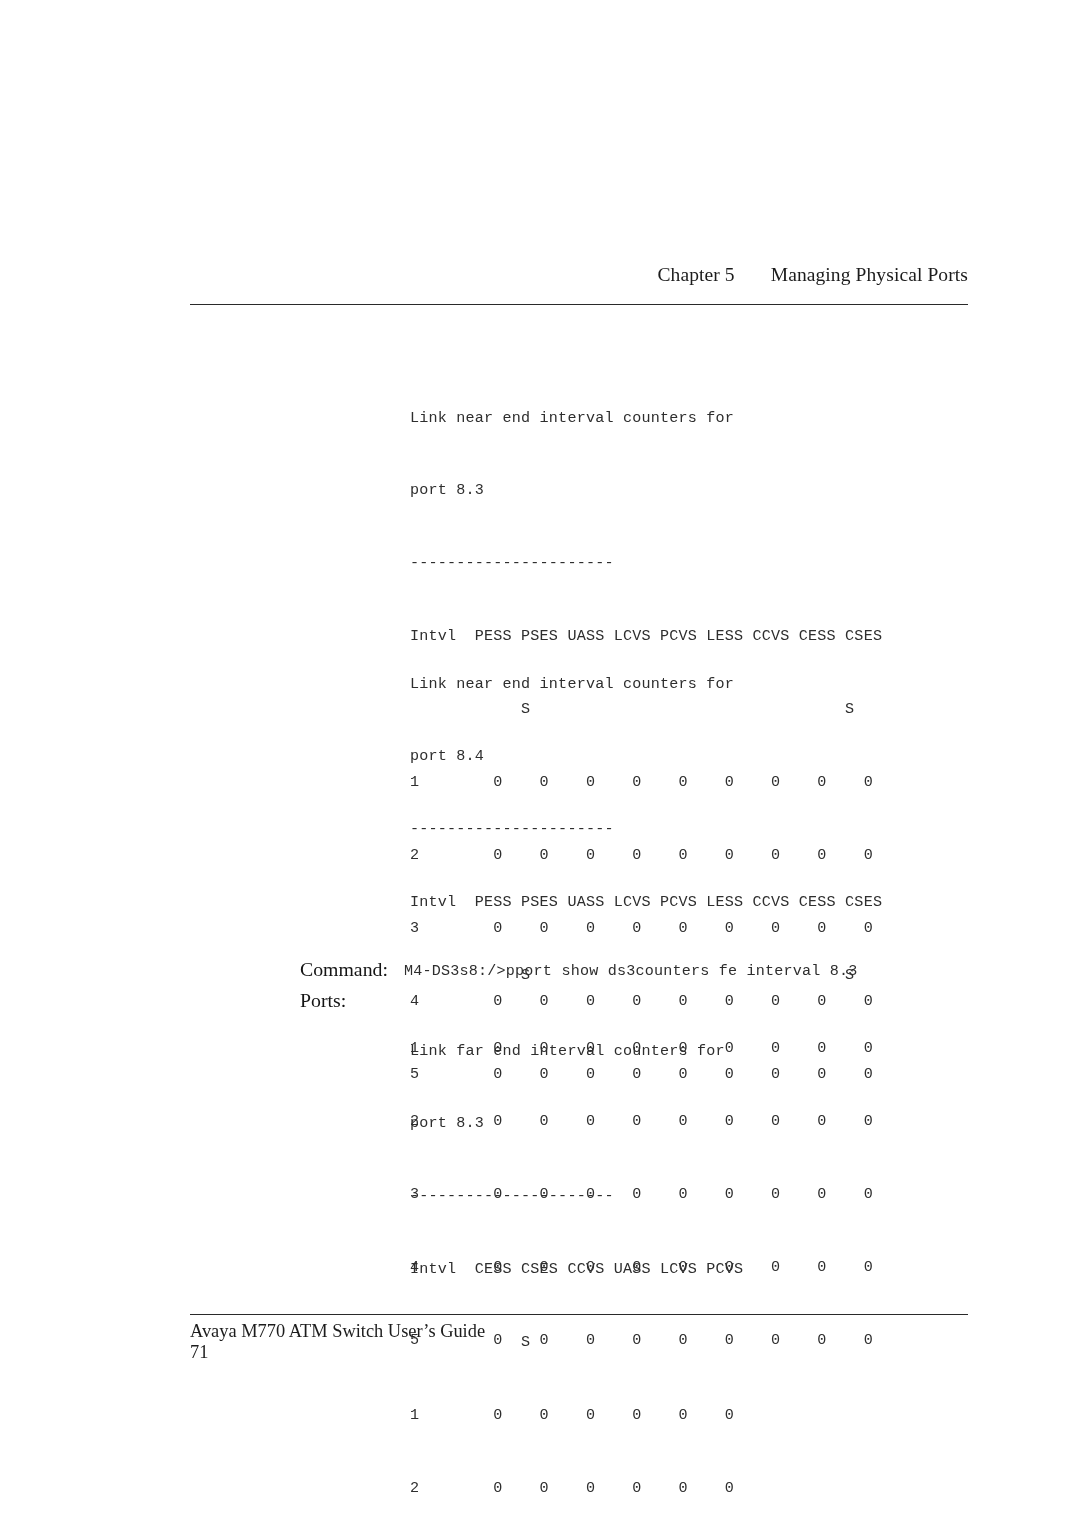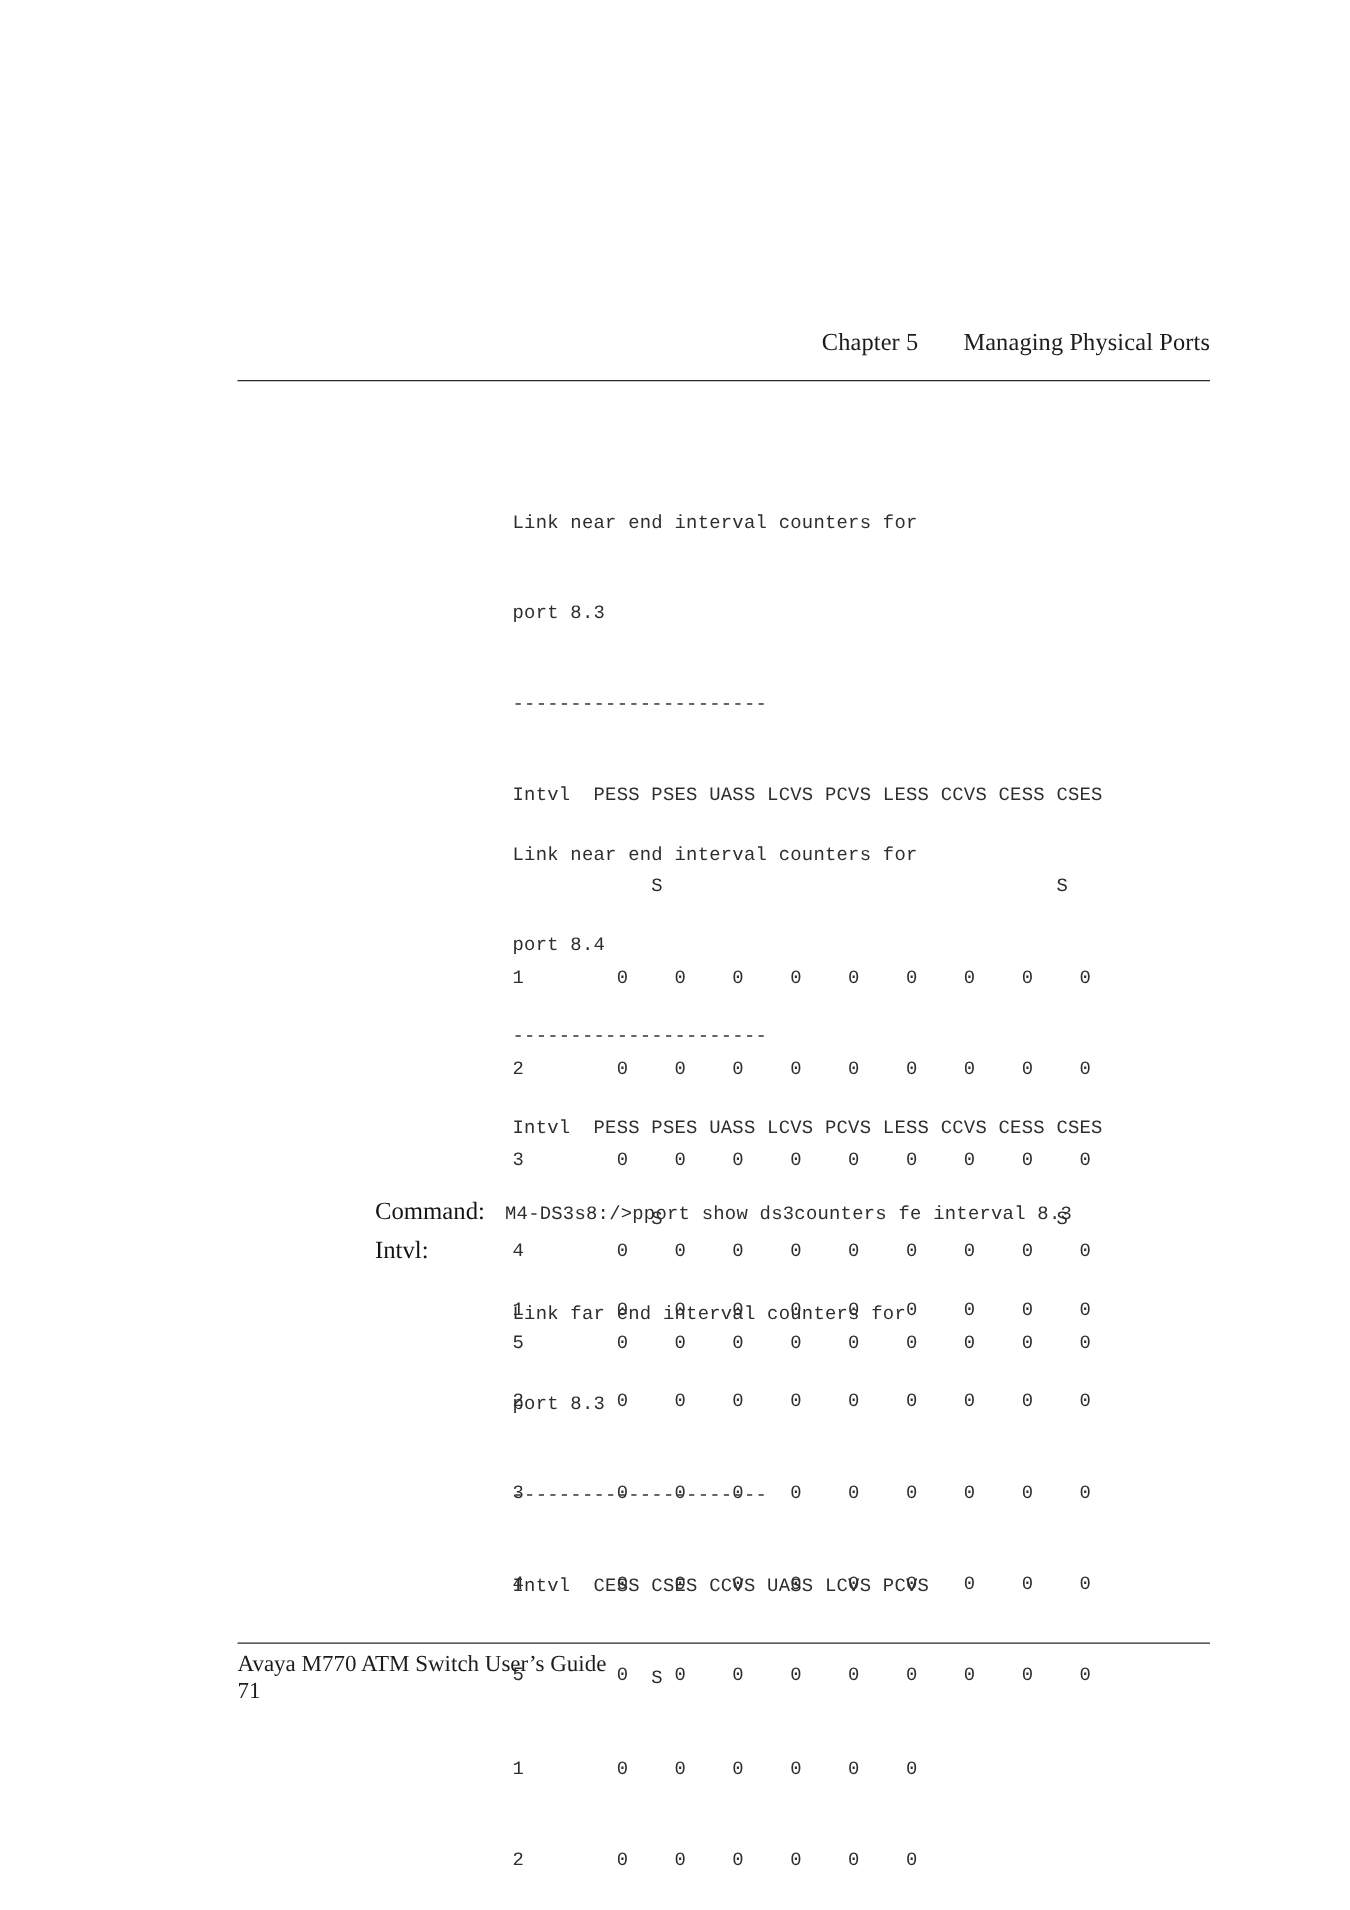--- a/index.html
+++ b/index.html
@@ -163,21 +163,21 @@
     <span class="ln">2        0    0    0    0    0    0    0    0    0</span>
     <span class="ln">3        0    0    0    0    0    0    0    0    0</span>
     <span class="ln">4        0    0    0    0    0    0    0    0    0</span>
     <span class="ln">5        0    0    0    0    0    0    0    0    0</span>
   </div>
 
 
   <div class="label-col label-command">Command:</div>
   <div class="cmd-line">M4-DS3s8:/&gt;pport show ds3counters fe interval 8.3</div>
 
-  <div class="label-col label-output">Intvl:</div>
+  <div class="label-col label-output">Ports:</div>
 
   <div class="code-block" style="left:410px; top:964px;">
     <span class="ln">Link far end interval counters for</span>
     <span class="ln">port 8.3</span>
     <span class="ln">----------------------</span>
     <span class="ln">Intvl  CESS CSES CCVS UASS LCVS PCVS</span>
     <span class="ln">            S</span>
     <span class="ln">1        0    0    0    0    0    0</span>
     <span class="ln">2        0    0    0    0    0    0</span>
     <span class="ln">3        0    0    0    0    0    0</span>

